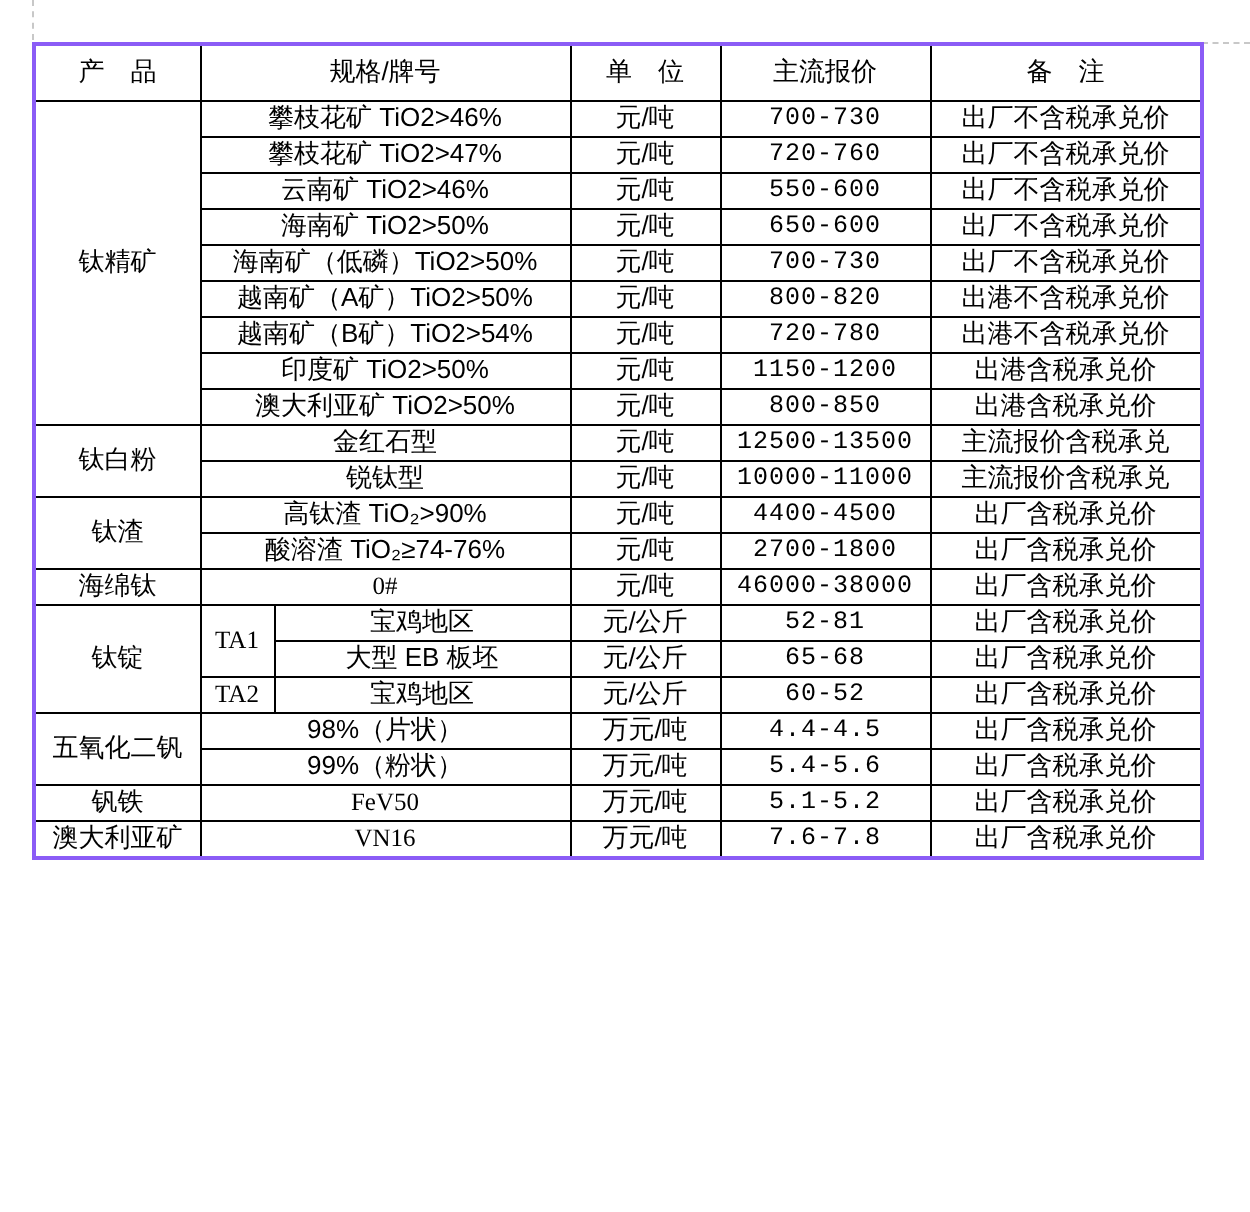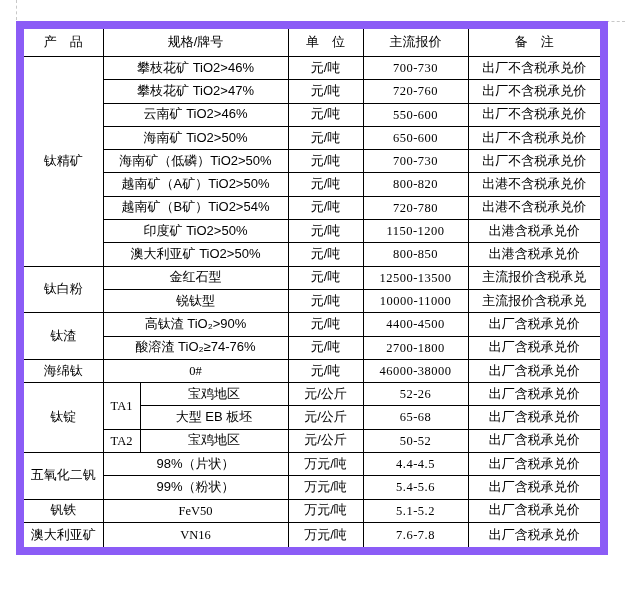--- a/index.html
+++ b/index.html
@@ -31,44 +31,44 @@
     top: 21px;
     width: 24px;
     height: 0;
     border-top: 1px dashed #c8c8c8;
   }
   table.price-table {
     position: absolute;
     left: 16px;
     top: 21px;
     width: 585px;
-    height: 534px;
+    height: 409px;
     border-collapse: collapse;
     table-layout: fixed;
-    border: 8px solid #8b5cf6;
+    border: 2px solid #8b5cf6;
   }
   .price-table th,
   .price-table td {
     border: 1px solid #000000;
     padding: 0 2px;
     margin: 0;
     text-align: center;
     vertical-align: middle;
     font-weight: normal;
     font-size: 13px;
     line-height: 1.15;
     white-space: nowrap;
     overflow: hidden;
   }
   .price-table tr.header-row th {
     height: 27px;
     font-size: 13px;
   }
   .price-table td.num {
-    font-family: Liberation Serif, serif;
+    font-family: Liberation Mono, monospace;
     font-size: 12.5px;
     letter-spacing: 0.5px;
     margin-left: 34px;
   }
   .price-table td.latin {
     font-family: "Liberation Serif", "DejaVu Serif", serif;
     font-size: 12.5px;
   }
 </style>
 </head>
@@ -188,34 +188,34 @@
       <td>元/吨</td>
       <td class="num">46000-38000</td>
       <td>出厂含税承兑价</td>
     </tr>
 
     <tr>
       <td rowspan="3">钛锭</td>
       <td rowspan="2" class="latin">TA1</td>
       <td>宝鸡地区</td>
       <td>元/公斤</td>
-      <td class="num">52-26</td>
+      <td class="num">52-81</td>
       <td>出厂含税承兑价</td>
     </tr>
     <tr>
       <td>大型 EB 板坯</td>
       <td>元/公斤</td>
       <td class="num">65-68</td>
       <td>出厂含税承兑价</td>
     </tr>
     <tr>
       <td class="latin">TA2</td>
       <td>宝鸡地区</td>
       <td>元/公斤</td>
-      <td class="num">50-52</td>
+      <td class="num">60-52</td>
       <td>出厂含税承兑价</td>
     </tr>
 
     <tr>
       <td rowspan="2">五氧化二钒</td>
       <td colspan="2">98%（片状）</td>
       <td>万元/吨</td>
       <td class="num">4.4-4.5</td>
       <td>出厂含税承兑价</td>
     </tr>

